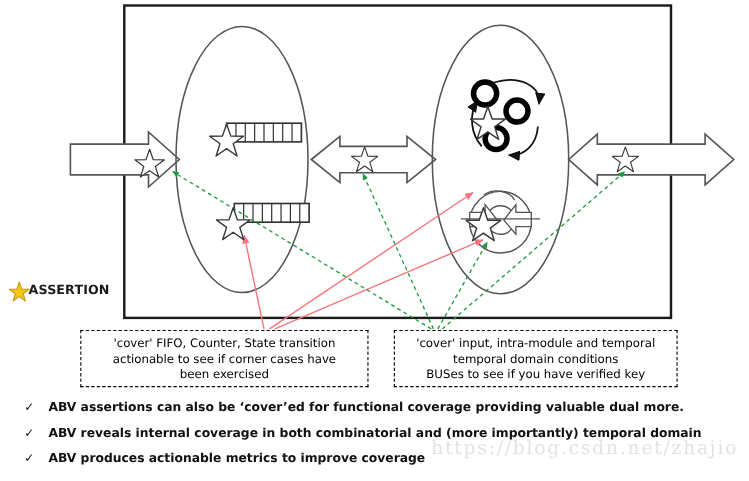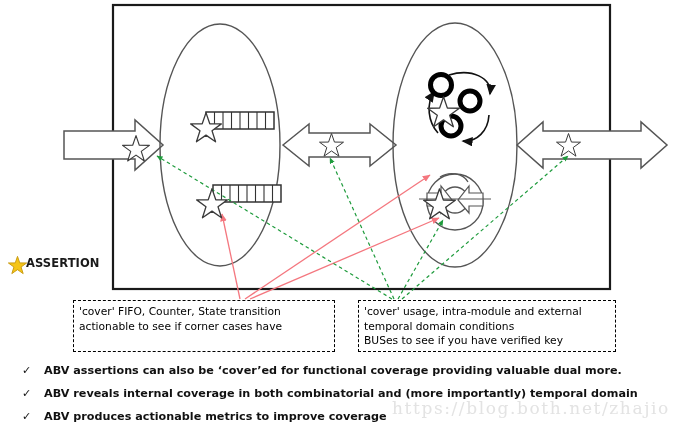--- a/index.html
+++ b/index.html
@@ -22,21 +22,21 @@
     letter-spacing:0.1px;
     color:#1a1a1a;
     white-space:nowrap;
   }
 
   .callout{
     position:absolute;
     border:1.4px dashed #000;
     background:#ffffff;
     box-sizing:border-box;
-    text-align:left;
+    text-align:center;
     font-family:"DejaVu Sans", sans-serif;
     font-size:10.7px;
     line-height:14.6px;
     color:#000;
     padding:4px 5px 3px 5px;
   }
   #callout-left{left:73px;top:300px;width:262px;height:52px;}
   #callout-right{left:358px;top:300px;width:258px;height:52px;}
   .callout .ln{display:block;white-space:nowrap;}
 
@@ -187,38 +187,39 @@
       <path d="M50 2 L61.8 36.3 L98 36.7 L68.8 58.1 L79.8 92.7 L50 71.8
                L20.2 92.7 L31.2 58.1 L2 36.7 L38.2 36.3 Z" fill="#f5c518" stroke="#c89a10" stroke-width="5" stroke-linejoin="round"></path>
     </g>
   </svg>
 
   <div class="assertion-label">ASSERTION</div>
 
   <div class="callout" id="callout-left">
     <span class="ln">'cover' FIFO, Counter,  State transition</span>
     <span class="ln">actionable to see if corner cases have</span>
+    <span class="ln">been exercised</span>
   </div>
 
   <div class="callout" id="callout-right">
-    <span class="ln">'cover' usage, intra-module and external</span>
+    <span class="ln">'cover' input, intra-module and temporal</span>
     <span class="ln">temporal domain conditions</span>
     <span class="ln">BUSes to see if you have verified key</span>
   </div>
 
   <div class="bullets">
     <div class="bullet">
       <span class="chk">✓</span>
       <span class="btxt">ABV assertions can also be ‘cover’ed for functional coverage providing valuable dual more.</span>
     </div>
     <div class="bullet">
       <span class="chk">✓</span>
       <span class="btxt">ABV reveals internal coverage in both combinatorial and (more importantly) temporal domain</span>
     </div>
     <div class="bullet">
       <span class="chk">✓</span>
       <span class="btxt">ABV produces actionable metrics to improve coverage</span>
     </div>
   </div>
 
-  <div class="watermark">https://blog.both.net/zhajio</div>
+  <div class="watermark">https://blog.csdn.net/zhajio</div>
 
 </div>
 
 </body></html>

